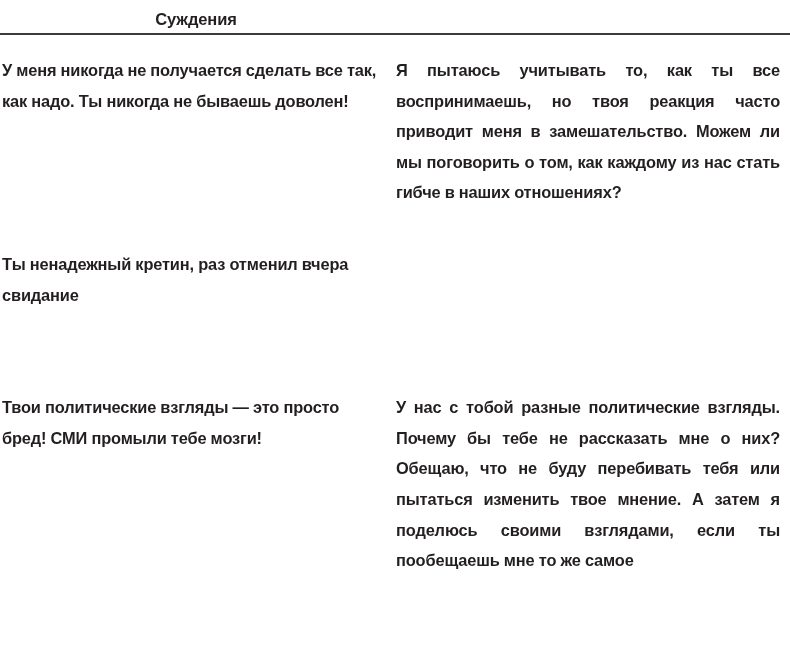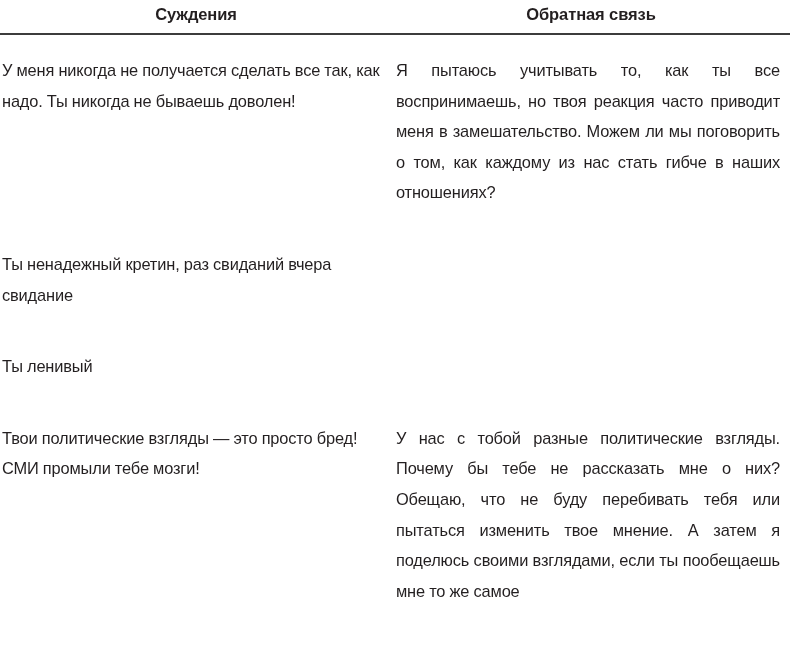--- a/index.html
+++ b/index.html
@@ -21,21 +21,21 @@
     width: 790px;
     height: 656px;
     box-sizing: border-box;
   }
 
   
   .thead {
     display: flex;
     width: 790px;
     height: 33px;
-    align-items: flex-start;
+    align-items: center;
   }
   .th {
     font-weight: bold;
     font-size: 16.5px;
     line-height: 20px;
     text-align: center;
     padding-top: 4px;
     color: #231f20;
     letter-spacing: -0.1px;
   }
@@ -60,21 +60,21 @@
   }
 
   .row {
     display: flex;
     width: 790px;
     align-items: flex-start;
   }
 
   .cell {
     font-size: 16.4px;
-    font-weight: normal;
+    font-weight: bold;
     line-height: 30.6px;
     color: #231f20;
     box-sizing: border-box;
     letter-spacing: -0.15px;
     word-spacing: -0.2px;
   }
 
   .cell-judgment {
     width: 392px;
     padding-right: 12px;
@@ -104,46 +104,42 @@
     margin-bottom: 0;
   }
 </style>
 </head>
 <body>
 
 <div class="table-wrap">
 
   <div class="thead">
     <div class="th th-left">Суждения</div>
-    <div class="th th-right">Обратная связь</div>
   </div>
 
   <div class="head-rule"></div>
 
   <div class="tbody">
 
     <div class="row row-1">
       <div class="cell cell-judgment">
         <p>У меня никогда не получается сделать все так, как надо. Ты никогда не бываешь доволен!</p>
       </div>
       <div class="cell cell-feedback">
         <p>Я пытаюсь учитывать то, как ты все воспринимаешь, но твоя реакция часто приводит меня в замешательство. Можем ли мы поговорить о том, как каждому из нас стать гибче в наших отношениях?</p>
       </div>
     </div>
 
     <div class="row row-2">
       <div class="cell cell-judgment">
-        <p>Ты ненадежный кретин, раз свиданий вчера свидание</p>
+        <p>Ты ненадежный кретин, раз отменил вчера свидание</p>
       </div>
     </div>
 
     <div class="row row-3">
-      <div class="cell cell-judgment">
-        <p>Ты ленивый</p>
-      </div>
     </div>
 
     <div class="row row-4">
       <div class="cell cell-judgment">
         <p>Твои политические взгляды — это просто бред! СМИ промыли тебе мозги!</p>
       </div>
       <div class="cell cell-feedback">
         <p>У нас с тобой разные политические взгляды. Почему бы тебе не рассказать мне о них? Обещаю, что не буду перебивать тебя или пытаться изменить твое мнение. А затем я поделюсь своими взглядами, если ты пообещаешь мне то же самое</p>
       </div>
     </div>

